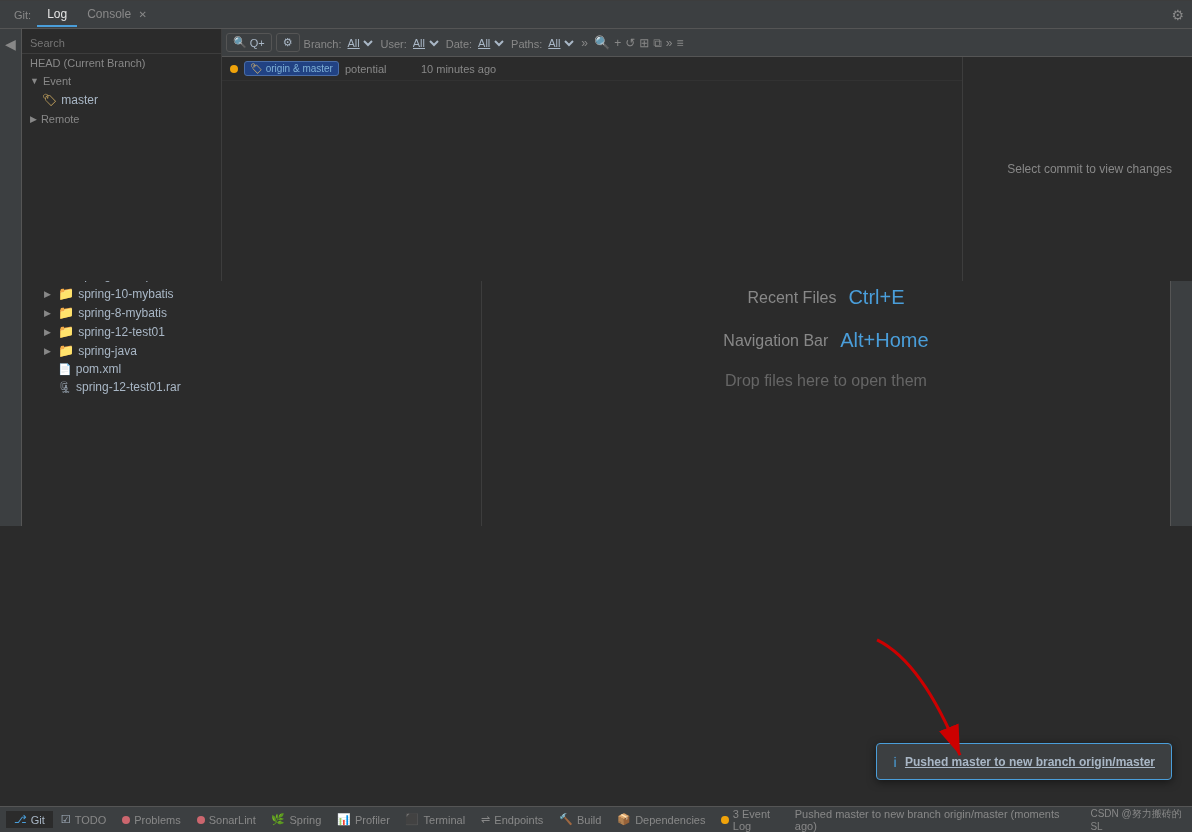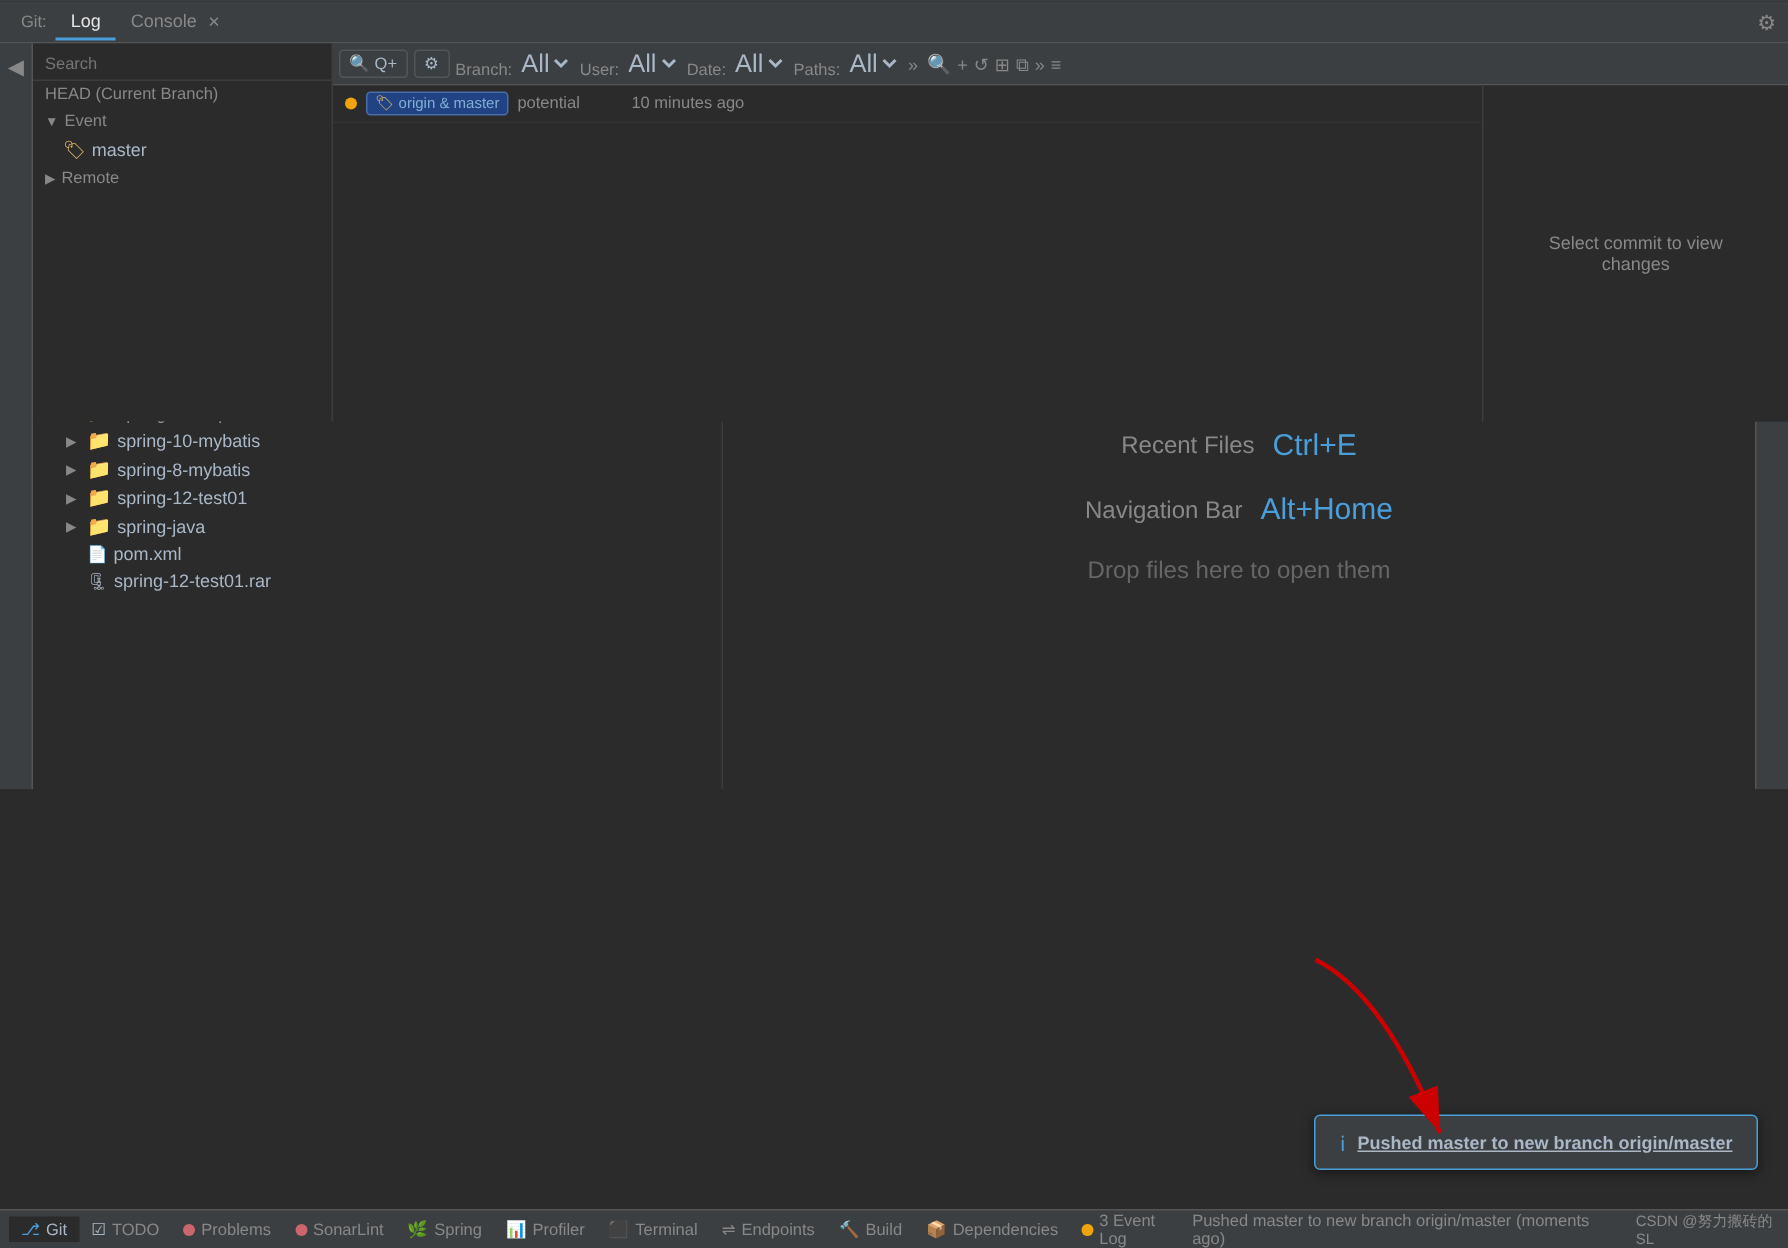--- a/index.html
+++ b/index.html
@@ -302,22 +302,23 @@
     }
     .filter-label {
       font-size: 11px;
       color: #888;
       display: flex; align-items: flex-end; gap: 2px;
     }
     .filter-dropdown {
       background: transparent;
       border: none;
       color: #a9b7c6;
-      font-size: 17px;
-      cursor: pointer;
+      font-size: 11px;
+      cursor: pointer;
+      text-decoration: underline;
     }
     .git-search-icon { font-size: 13px; color: #888; cursor: pointer; margin-left: 2px; }
     .more-icon { font-size: 12px; color: #888; cursor: pointer; }
 
     
     #git-log {
       flex: 1;
       overflow-y: auto;
       background: #2b2b2b;
       display: flex;
@@ -352,21 +353,21 @@
       font-size: 10px;
       color: #7eb0d5;
       display: flex; align-items: center; gap: 3px;
     }
     .branch-badge .tag-icon { color: #e8bf6a; }
     .commit-author { font-size: 11px; color: #888; min-width: 70px; }
     .commit-time { font-size: 11px; color: #888; min-width: 100px; }
 
     
     #git-changes {
-      width: 204px;
+      width: 230px;
       background: #2b2b2b;
       border-left: 1px solid #3d3d3d;
       display: flex;
       align-items: center;
       justify-content: flex-end;
     }
     .select-commit-text {
       font-size: 12px;
       color: #888;
       text-align: center;

